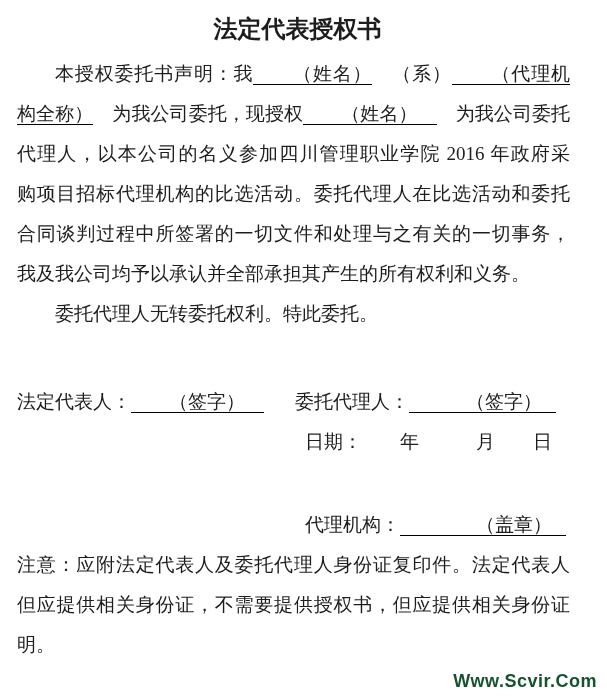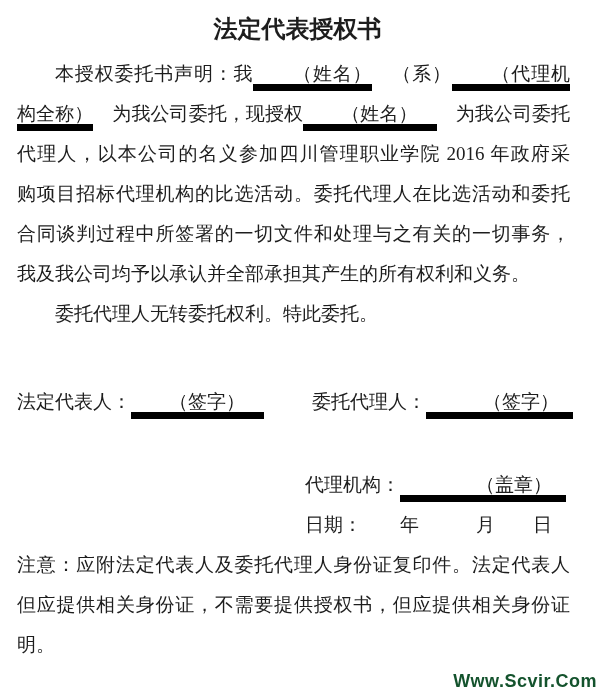--- a/index.html
+++ b/index.html
@@ -23,30 +23,30 @@
   }
   .body-block { margin-top: 10px; }
   .line {
     font-size: 19px;
     line-height: 40px;
     text-align: justify;
     text-align-last: justify;
   }
   .line.natural { text-align-last: auto; }
   .indent { text-indent: 38px; }
-  .u { border-bottom: 7px solid #000000; }
+  .u { border-bottom: 1px solid #000000; }
   .pad-r { padding-right: 14px; }
   .row {
     font-size: 19px;
     line-height: 40px;
     text-align: left;
     white-space: nowrap;
   }
   .sig-row { margin-top: 48px; }
-  .agent-label { margin-left: 48px; }
+  .agent-label { margin-left: 31px; }
   .agency-row { margin-top: 43px; padding-left: 288px; }
   .date-row { padding-left: 288px; }
   .watermark {
     position: absolute;
     right: 10px;
     bottom: 6px;
     font-family: "Liberation Sans", "DejaVu Sans", sans-serif;
     font-weight: 700;
     font-size: 18px;
     letter-spacing: 0.5px;
@@ -71,23 +71,23 @@
     <div class="line"><span>购项目招标代理机构的比选活动。委托代理人在比选活动和委托</span></div>
 
     <div class="line"><span>合同谈判过程中所签署的一切文件和处理与之有关的一切事务，</span></div>
 
     <div class="line natural"><span>我及我公司均予以承认并全部承担其产生的所有权利和义务。</span></div>
 
     <div class="line natural indent"><span>委托代理人无转委托权利。特此委托。</span></div>
 
     <div class="row sig-row"><span>法定代表人：</span><span class="u">　　（签字）　</span><span class="agent-label">委托代理人：</span><span class="u pad-r">　　　（签字）</span></div>
 
+    <div class="row date-row"><span>日期：　　年　　　月　　日</span></div>
+
     <div class="row agency-row"><span>代理机构：</span><span class="u pad-r">　　　　（盖章）</span></div>
-
-    <div class="row date-row"><span>日期：　　年　　　月　　日</span></div>
 
     <div class="line"><span>注意：应附法定代表人及委托代理人身份证复印件。法定代表人</span></div>
 
     <div class="line"><span>但应提供相关身份证，不需要提供授权书，但应提供相关身份证</span></div>
 
     <div class="line natural"><span>明。</span></div>
 
   </div>
 
   <div class="watermark">Www.Scvir.Com</div>

